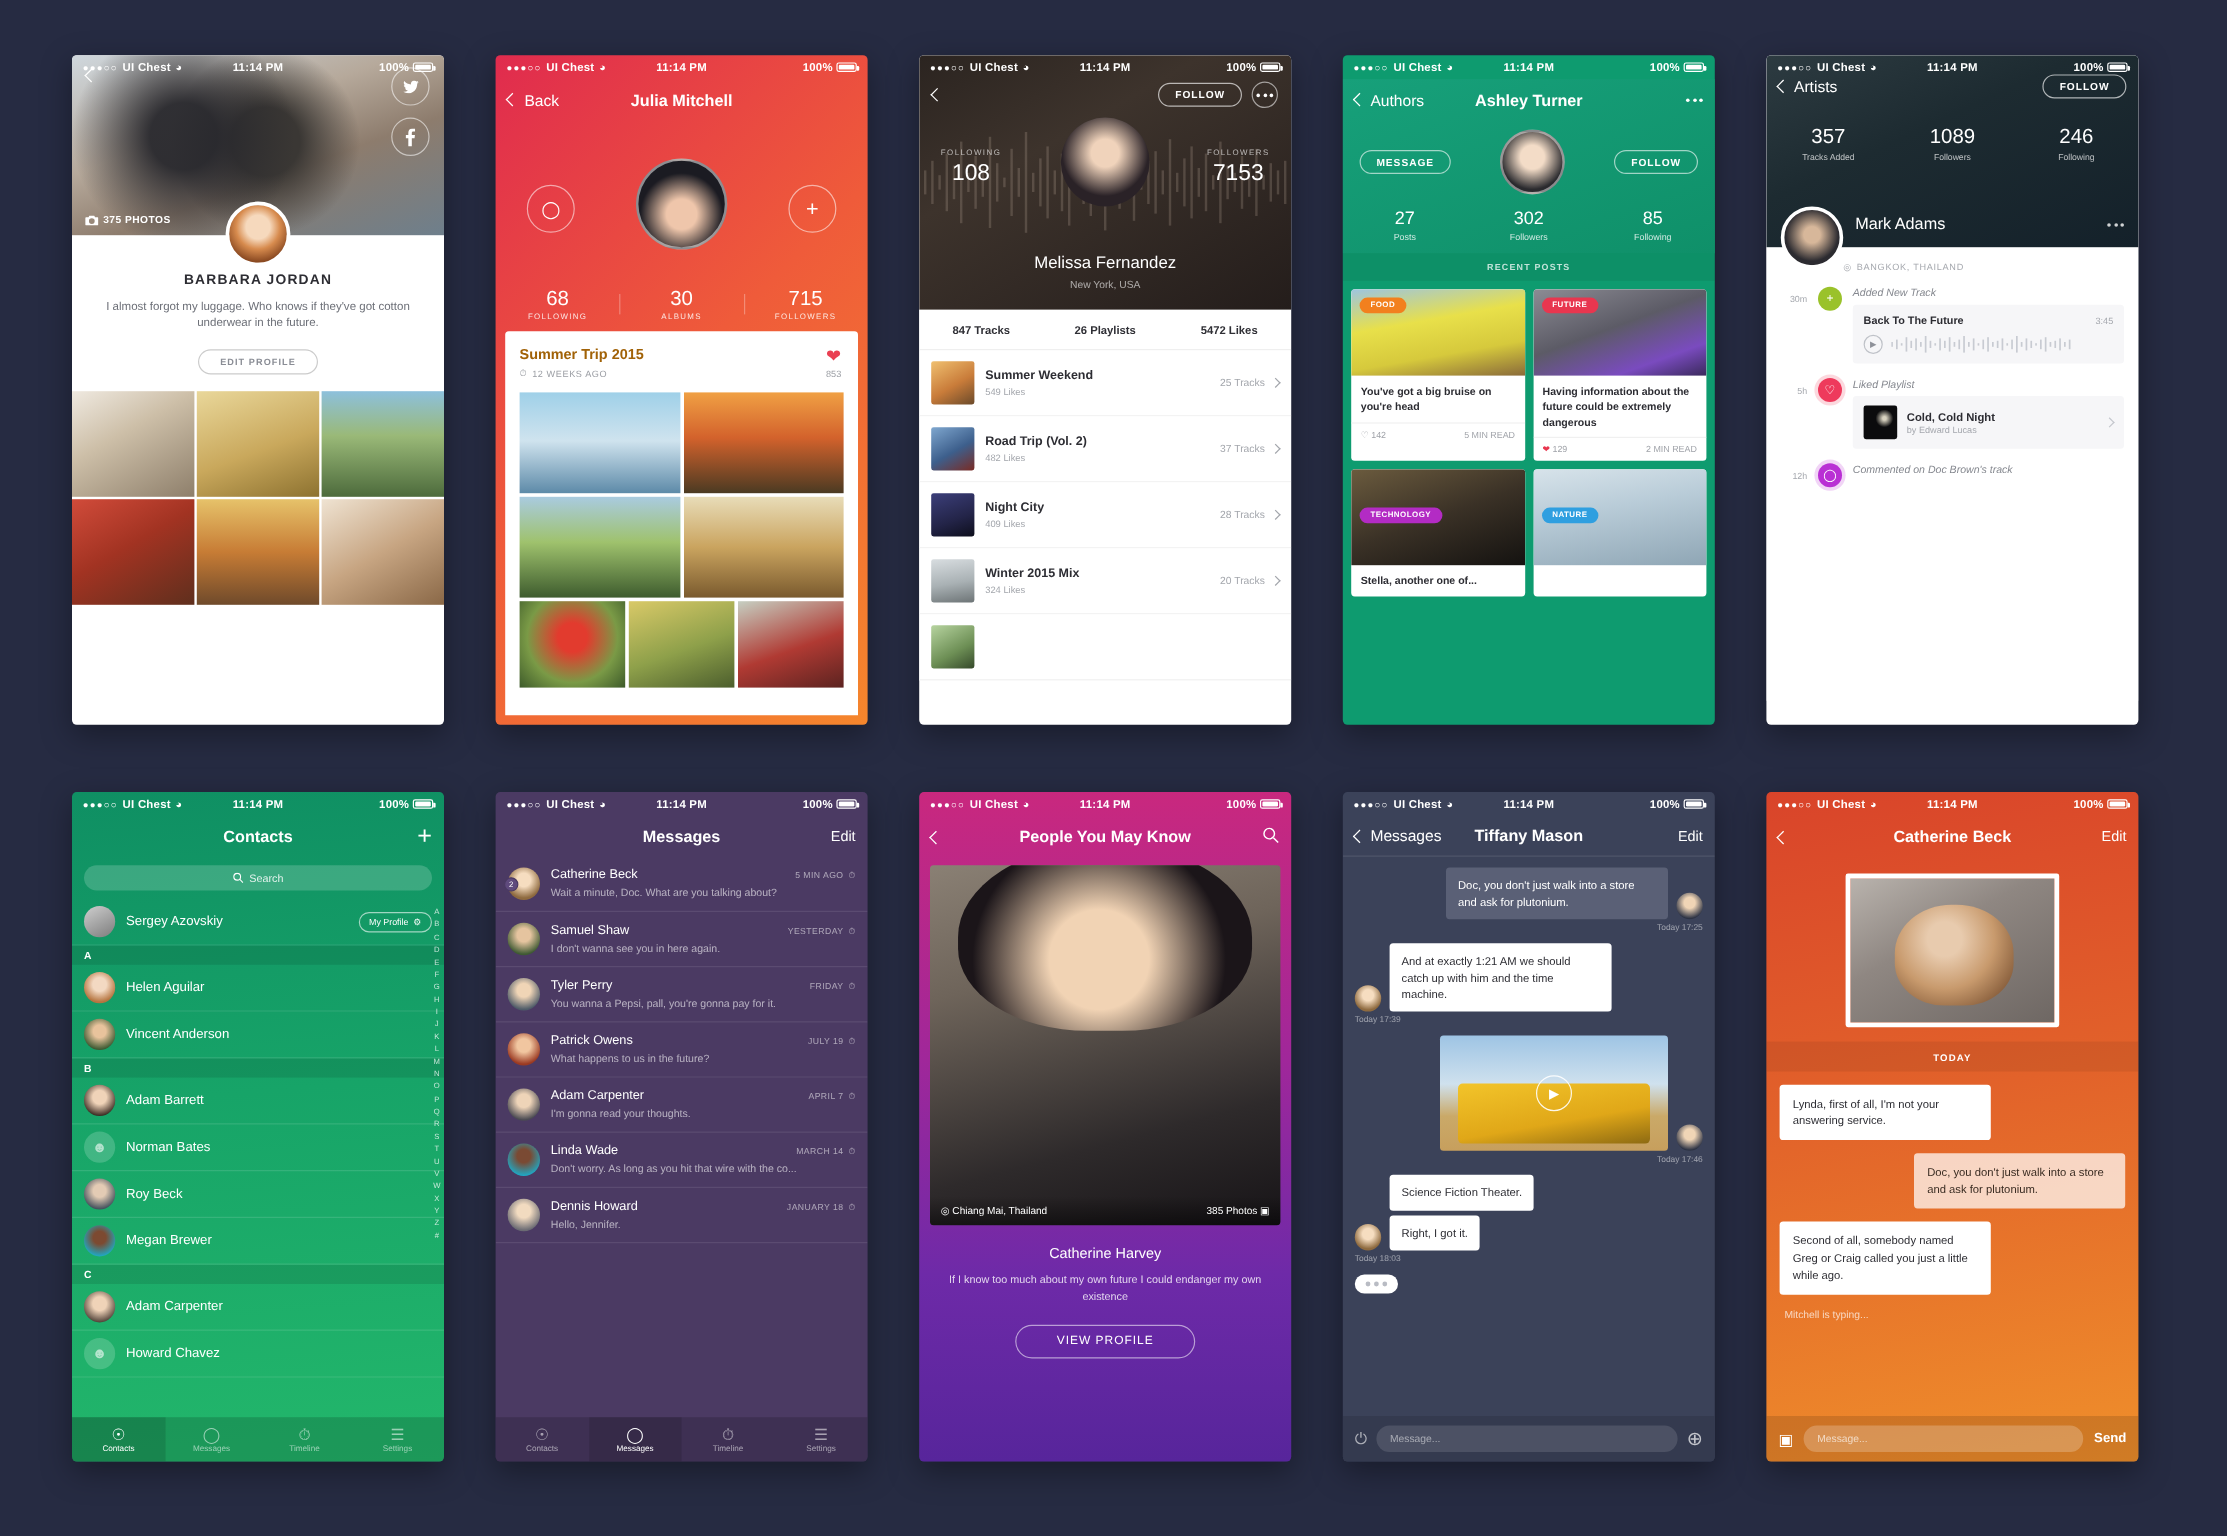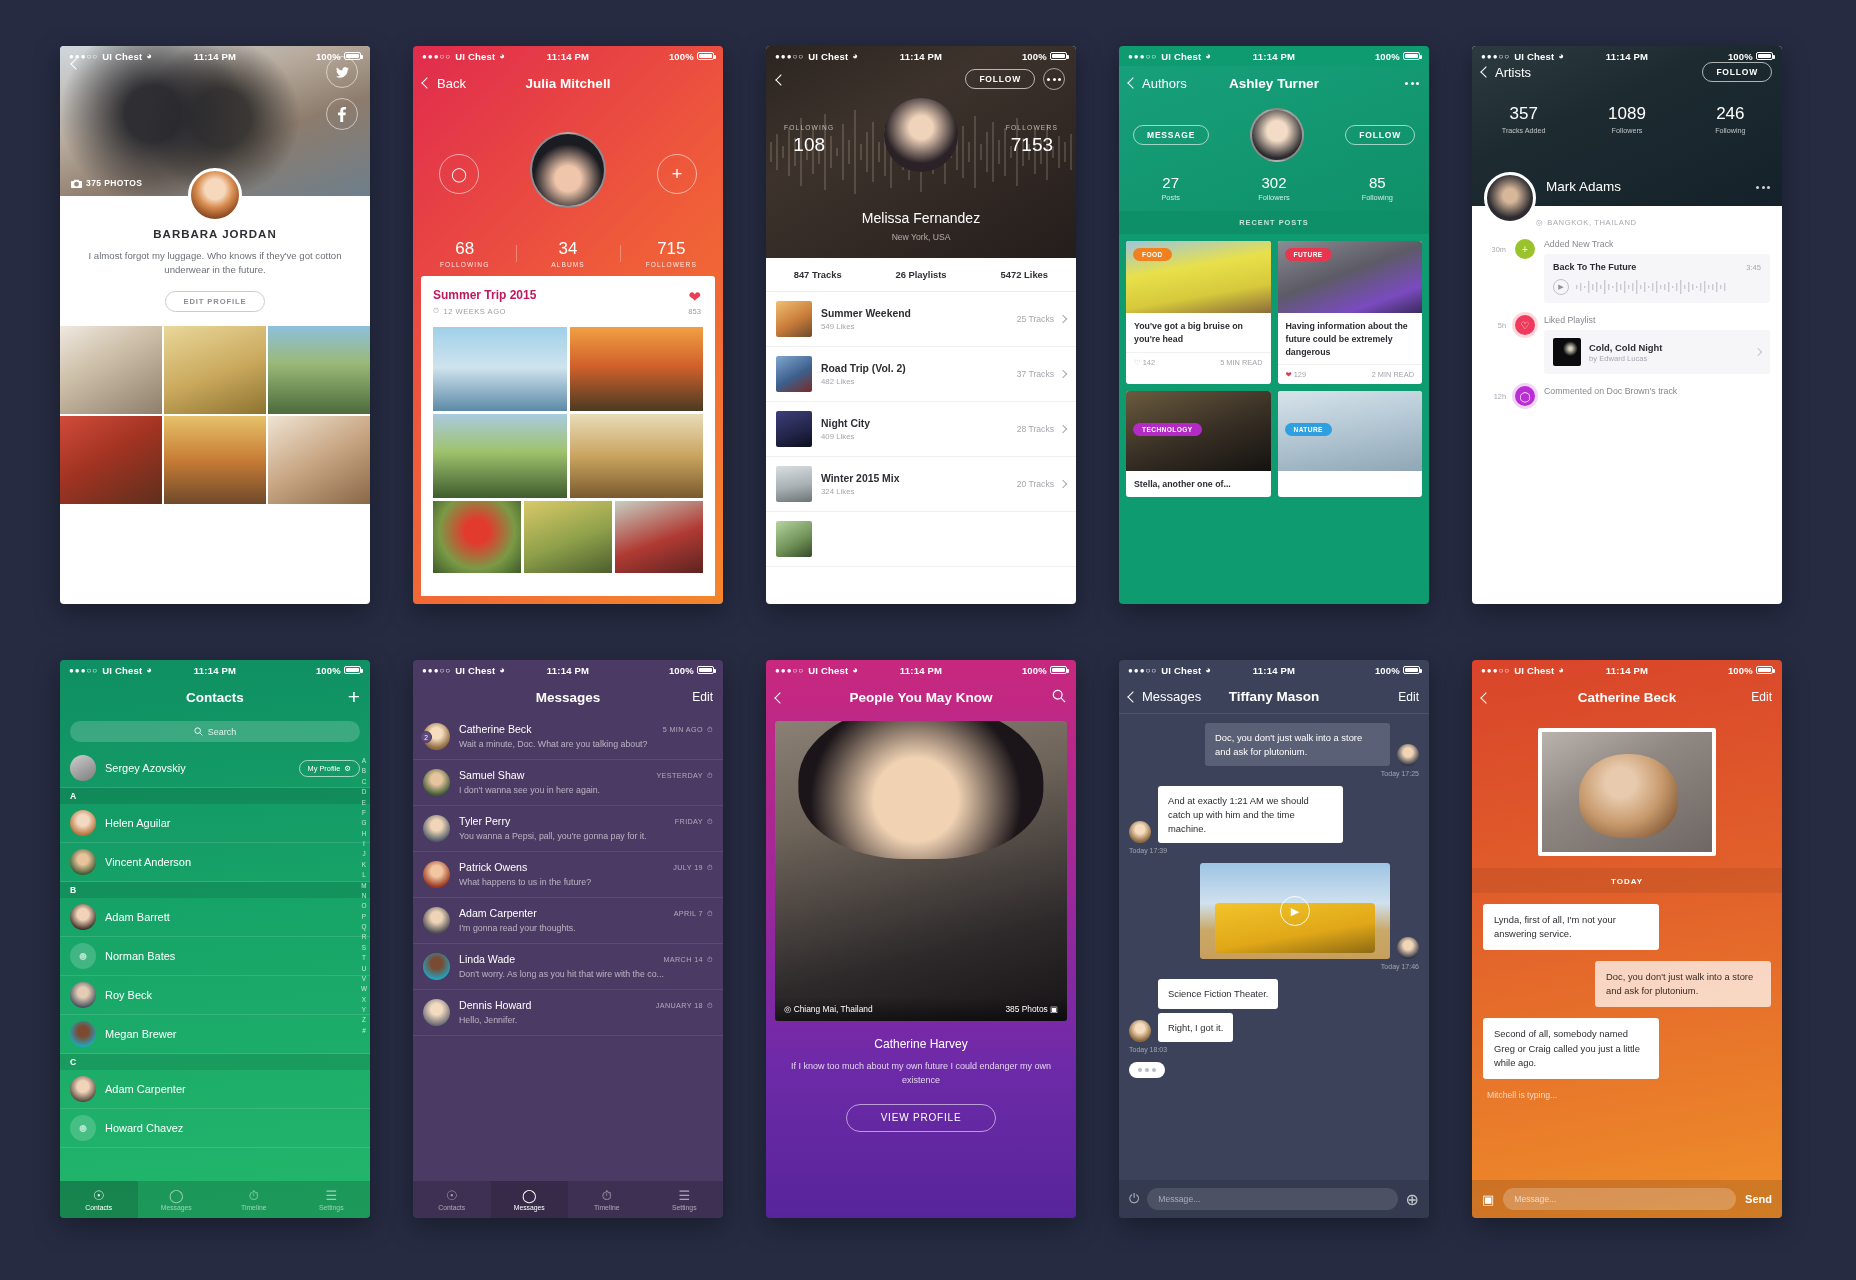--- a/index.html
+++ b/index.html
@@ -59,21 +59,21 @@
   .s2-av{position:absolute;left:50%;transform:translateX(-50%);top:32px;width:76px;height:76px;border:2px solid rgba(255,255,255,.5);
      background:radial-gradient(circle at 50% 62%,#efc6ab 22%,#1b1b22 60%);}
   .s2-msg{position:absolute;left:26px;top:54px;width:40px;height:40px;border:1px solid rgba(255,255,255,.55);color:#fff;font-size:14px;}
   .s2-plus{position:absolute;right:26px;top:54px;width:40px;height:40px;border:1px solid rgba(255,255,255,.55);color:#fff;font-size:18px;font-weight:300;}
   .s2-stats{position:absolute;left:0;right:0;bottom:8px;display:flex;color:#fff;}
   .s2-stats>div{flex:1;text-align:center;position:relative;}
   .s2-stats>div+div:before{content:"";position:absolute;left:0;top:6px;bottom:6px;width:1px;background:rgba(255,255,255,.3);}
   .s2-stats .n{font-size:17px;font-weight:300;}
   .s2-stats .l{font-size:6.6px;letter-spacing:1.1px;opacity:.85;margin-top:2px;}
   .s2-sheet{margin:0 8px;background:#fff;border-radius:3px 3px 0 0;padding:12px 12px 0;position:relative;height:320px;}
-  .s2-sheet .h{font-size:12px;font-weight:bold;color:#be185d;}
+  .s2-sheet .h{font-size:12px;font-weight:bold;color:#a16207;}
   .s2-sheet .sub{font-size:7.6px;color:#9a9da3;margin-top:4px;letter-spacing:.5px;display:flex;gap:4px;align-items:center;}
   .s2-heart{position:absolute;right:14px;top:12px;text-align:center;color:#ea3f52;font-size:15px;}
   .s2-heart span{display:block;font-size:7.6px;color:#9a9da3;margin-top:1px;}
   .s2-grid{display:grid;grid-template-columns:1fr 1fr;gap:3px;margin-top:11px;}
   .s2-grid div{height:84px;}
   .s2-grid2{display:grid;grid-template-columns:repeat(3,1fr);gap:3px;margin-top:3px;}
   .s2-grid2 div{height:72px;}
 
   
   .s3-hero{height:212px;position:relative;background:linear-gradient(150deg,#2b2420 0%,#3d332c 35%,#241d1b 100%);overflow:hidden;}
@@ -122,21 +122,21 @@
   .s5-av{position:absolute;left:12px;bottom:-18px;width:52px;height:52px;border:3px solid #fff;
      background:radial-gradient(circle at 50% 45%,#d7b79a 20%,#2c2b30 64%);}
   .s5-name{position:absolute;left:74px;bottom:12px;color:#fff;font-size:13.5px;}
   .s5-dots{position:absolute;right:12px;bottom:17px;color:rgba(255,255,255,.8);}
   .s5-body{background:#fff;padding:8px 12px 0;height:calc(100% - 180px);}
   .s5-loc{font-size:7.6px;color:#a5a8ae;letter-spacing:.6px;margin:4px 0 0 52px;display:flex;gap:4px;align-items:center;}
   .s5-item{display:flex;gap:9px;margin-top:12px;position:relative;}
   .s5-time{width:22px;font-size:7.4px;color:#a5a8ae;text-align:right;padding-top:6px;flex:0 0 22px;}
   .s5-ic{width:20px;height:20px;border-radius:50%;color:#fff;font-size:10px;flex:0 0 20px;}
   .s5-ct{flex:1;}
-  .s5-ct .lbl{font-size:8.8px;color:#85888f;margin-bottom:5px;}
+  .s5-ct .lbl{font-size:8.8px;color:#85888f;margin-bottom:5px;font-style:italic;}
   .s5-box{background:#f6f6f8;border-radius:3px;padding:8px 9px;font-size:9px;color:#2c2c32;}
   .s5-track{display:flex;align-items:center;justify-content:space-between;font-weight:bold;}
   .s5-track .d{font-size:7.6px;color:#a5a8ae;font-weight:normal;}
   .s5-wav{display:flex;align-items:center;gap:7px;margin-top:7px;}
   .s5-pl{width:16px;height:16px;border:1px solid #bfc2c8;border-radius:50%;font-size:7px;color:#8e9199;}
   .s5-pls{display:flex;align-items:center;gap:8px;}
   .s5-pls .cov{width:28px;height:28px;background:radial-gradient(circle at 62% 38%,#d8d2c0 6%,#0b0b0d 30%);border-radius:2px;}
   .s5-cmt{line-height:1.55;font-weight:600;}
 
   
@@ -283,21 +283,21 @@
       <div class="s2-top">
         <div class="s2-msg circ">◯</div>
         <div class="s2-av circ ava"></div>
         <div class="s2-plus circ">+</div>
         <div class="s2-stats">
           <div>
               <div class="n">68</div>
               <div class="l">FOLLOWING</div>
             </div>
           <div>
-              <div class="n">34</div>
+              <div class="n">30</div>
               <div class="l">ALBUMS</div>
             </div>
           <div>
               <div class="n">715</div>
               <div class="l">FOLLOWERS</div>
             </div>
         </div>
       </div>
       <div class="s2-sheet">
         <div class="h">Summer Trip 2015</div>

